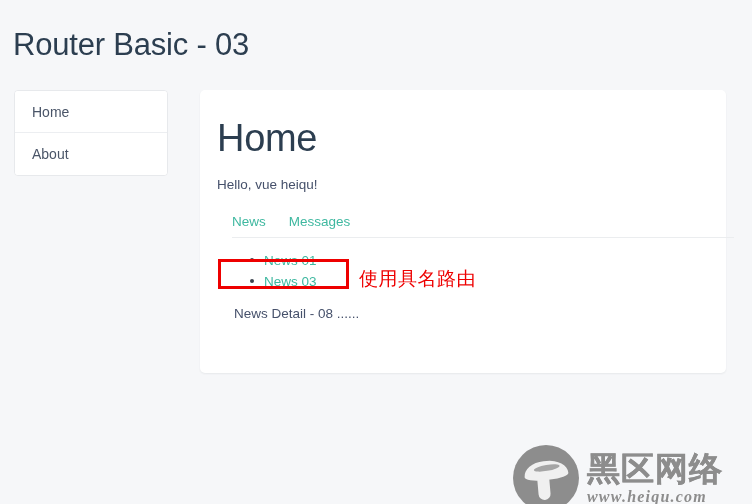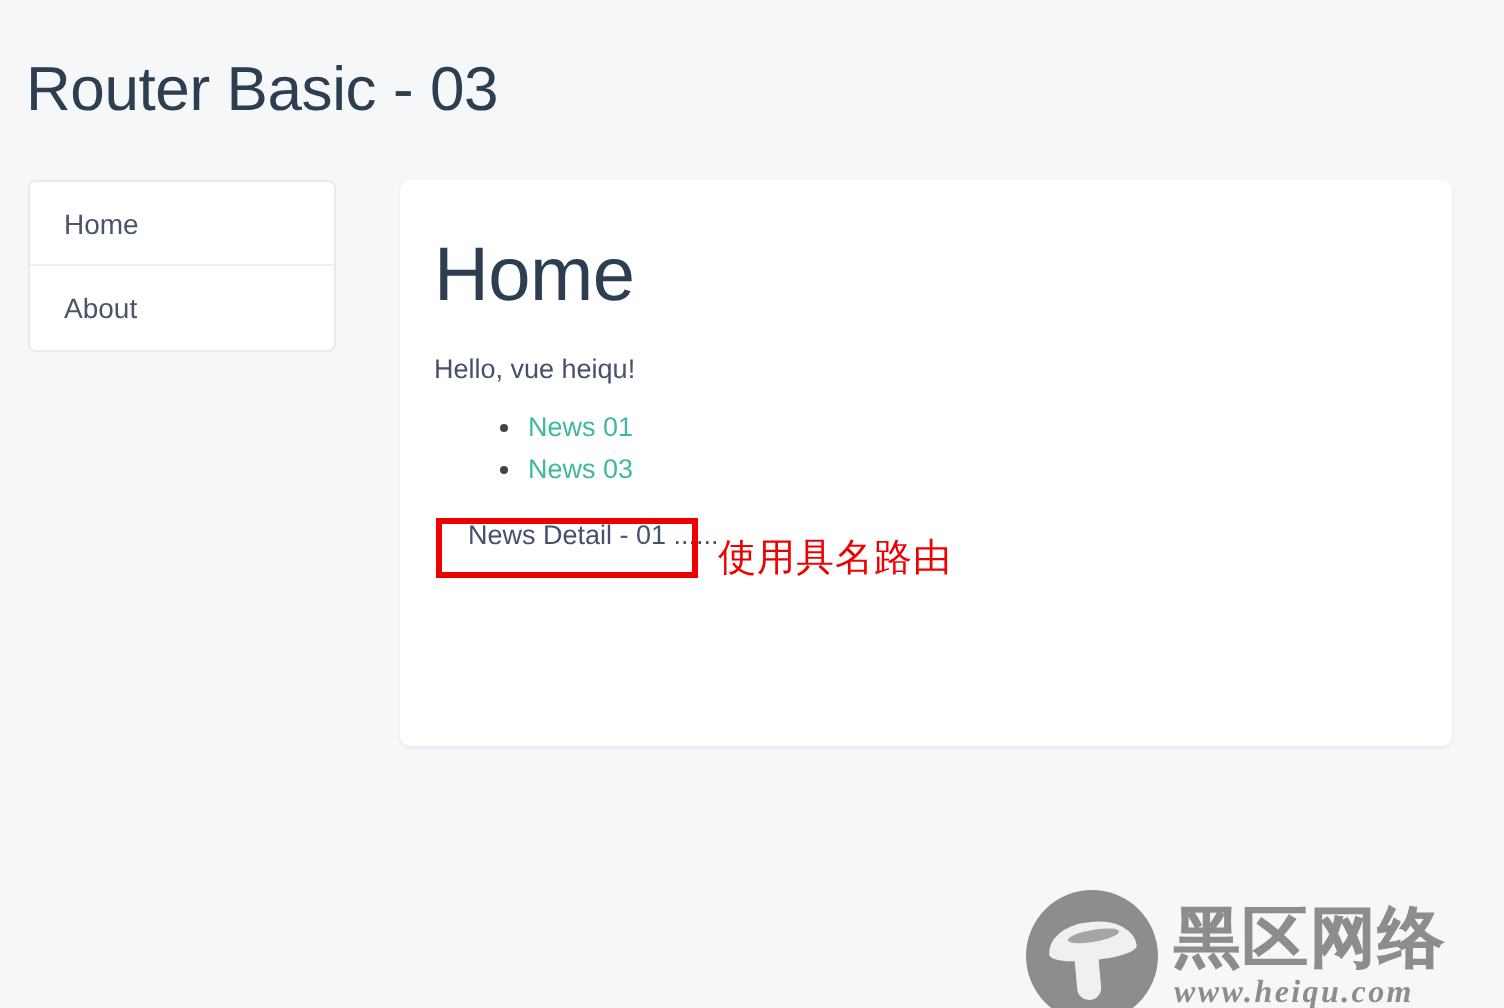--- a/index.html
+++ b/index.html
@@ -254,31 +254,38 @@
       <span>About</span>
     </div>
   </nav>
 
   <section id="main-card">
     <div id="content-inner">
 
       <h1 id="view-heading">Home</h1>
       <p id="view-subtext">Hello, vue heiqu!</p>
 
+      <div id="tabs">
+        <div id="tabs-list">
+          <a class="tab-link">News</a>
+          <a class="tab-link">Messages</a>
+        </div>
+        <div id="tabs-underline"></div>
+      </div>
 
       <ul id="news-list">
         <li>
           <a class="news-link">News 01</a>
         </li>
         <li>
           <a class="news-link">News 03</a>
         </li>
       </ul>
 
-      <p id="detail-text">News Detail - 01 ......</p>
+      <p id="detail-text">News Detail - 08 ......</p>
 
     </div>
   </section>
 
 </div>
 
 <div id="annotation-box"></div>
 <div id="annotation-text">使用具名路由</div>
 
 <div id="watermark">

